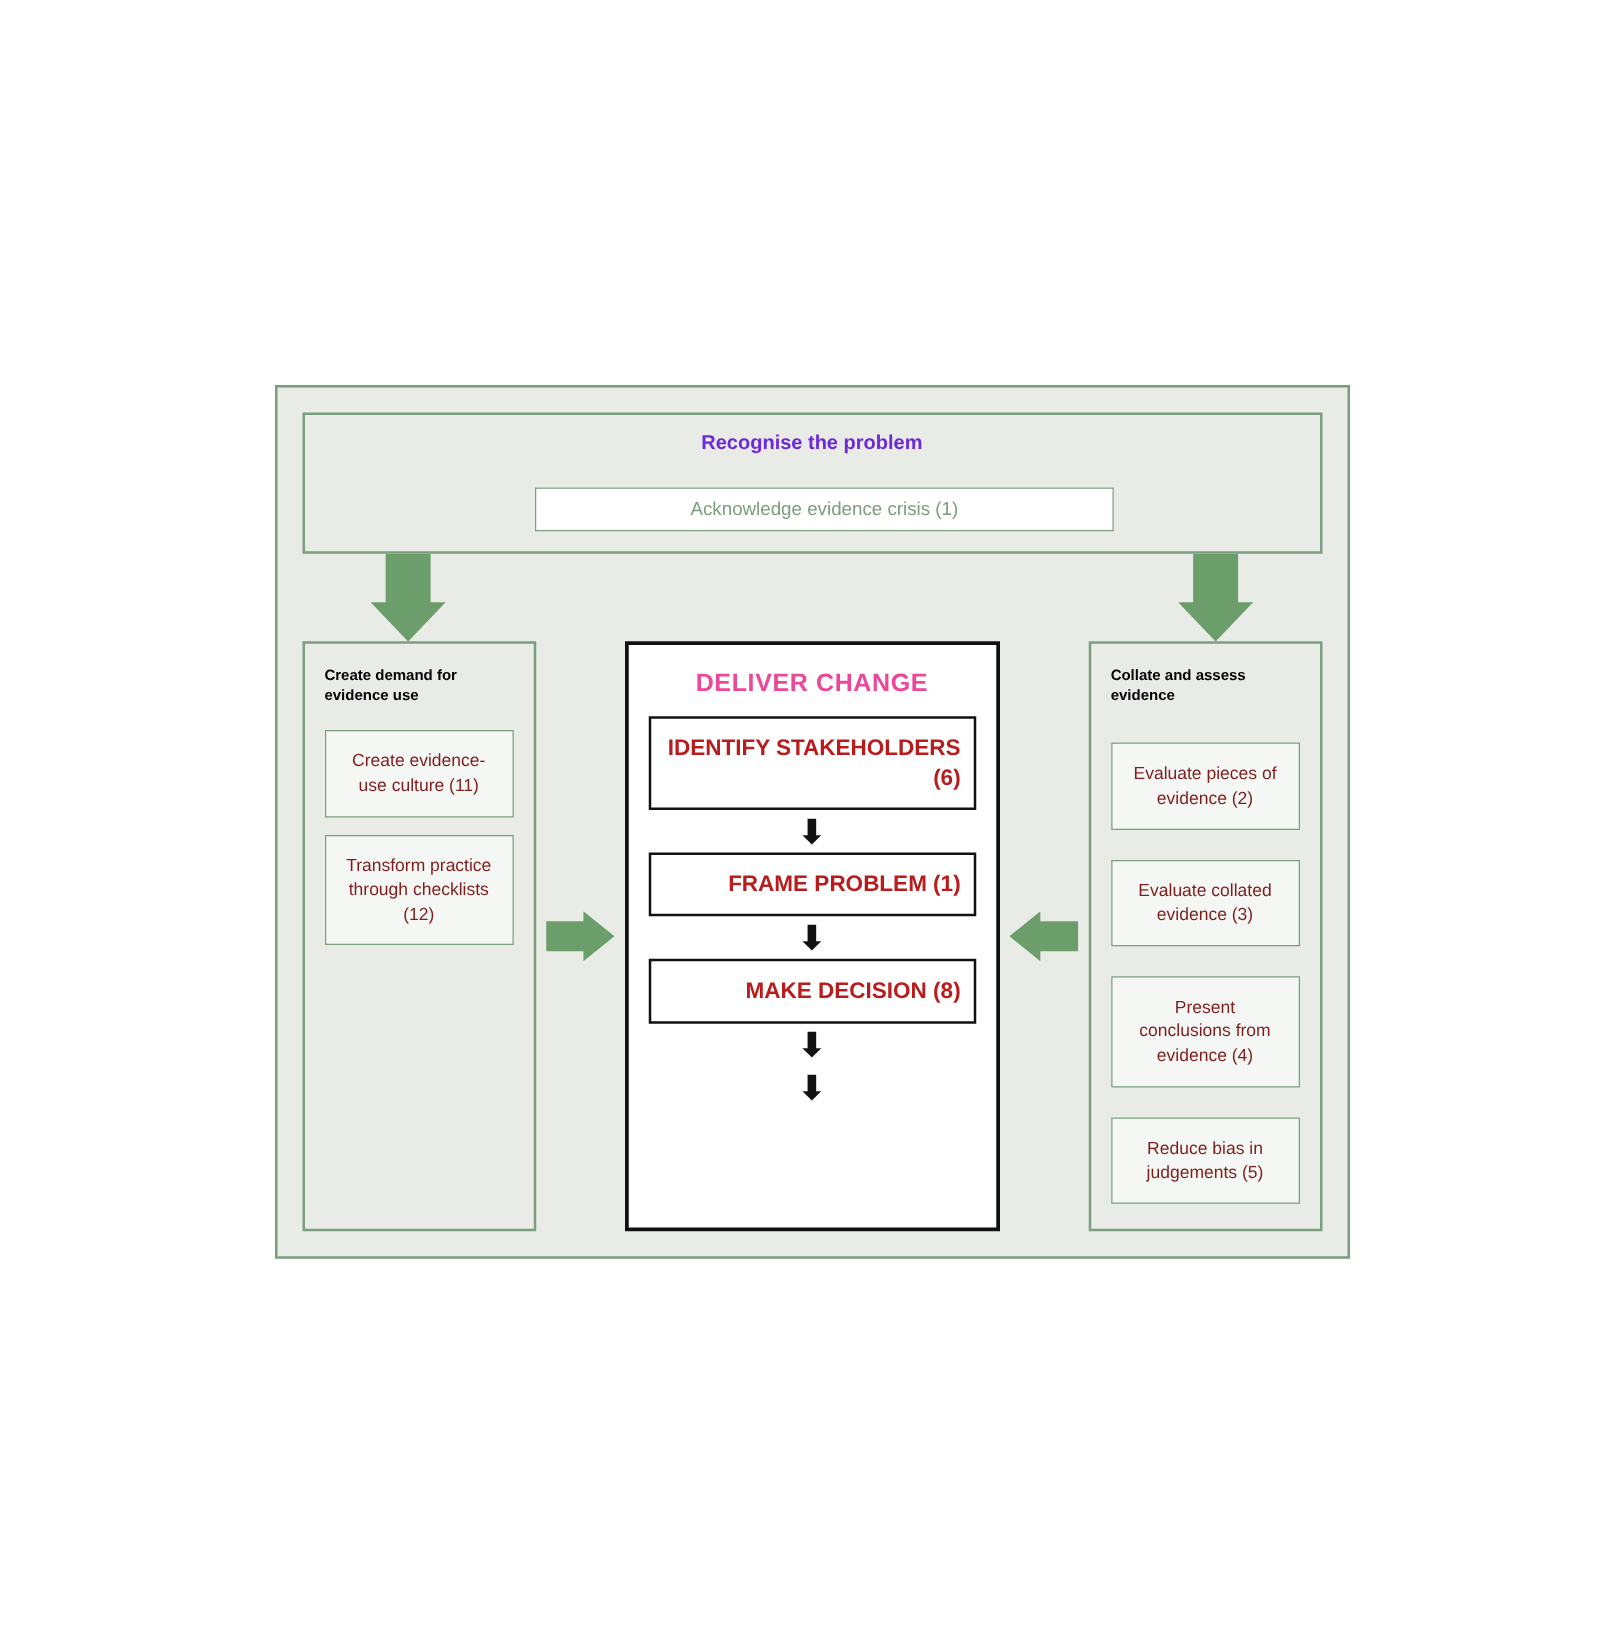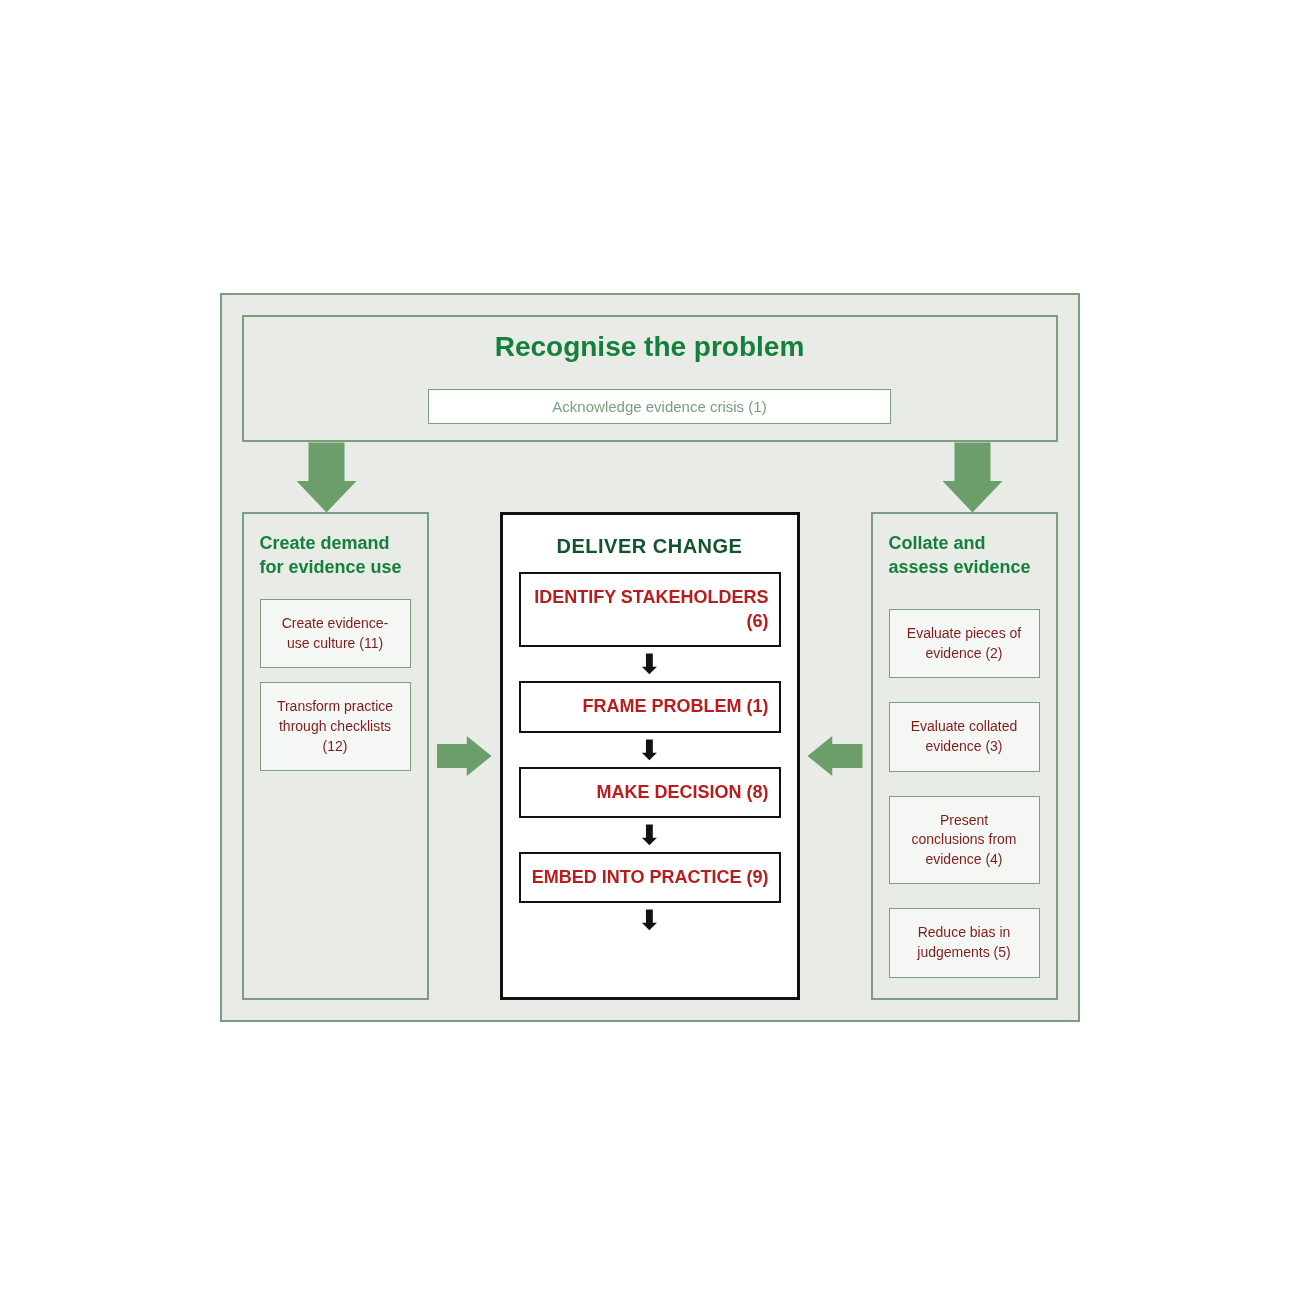--- a/index.html
+++ b/index.html
@@ -28,22 +28,22 @@
     
     .top-section {
       border: 2px solid #7a9e7e;
       padding: 14px 20px 16px;
       margin-bottom: 0;
       background: #e8ebe6;
       text-align: center;
     }
 
     .top-title {
-      color: #15803d;
-      font-size: 28px;
+      color: #6d28d9;
+      font-size: 16px;
       font-weight: bold;
       margin-bottom: 26px;
     }
 
     .acknowledge-box {
       border: 1.5px solid #7a9e7e;
       background: #fff;
       padding: 8px 30px;
       display: inline-block;
       font-size: 15px;
@@ -65,22 +65,22 @@
       flex: 1;
       border: 2px solid #7a9e7e;
       background: #e8ebe6;
       padding: 18px 16px 20px;
       display: flex;
       flex-direction: column;
       gap: 14px;
     }
 
     .col-title {
-      color: #15803d;
-      font-size: 18px;
+      color: #000000;
+      font-size: 12px;
       font-weight: bold;
       line-height: 1.3;
       margin-bottom: 6px;
     }
 
     .sub-box {
       border: 1.5px solid #7a9e7e;
       background: #f5f7f4;
       padding: 14px 12px;
       font-size: 14px;
@@ -101,21 +101,21 @@
       padding: 20px 16px 20px;
       display: flex;
       flex-direction: column;
       align-items: center;
       height: 100%;
     }
 
     .center-title {
       font-size: 20px;
       font-weight: bold;
-      color: #14532d;
+      color: #ec4899;
       text-align: center;
       margin-bottom: 14px;
       letter-spacing: 0.5px;
     }
 
     .step-box {
       border: 2px solid #111;
       background: #fff;
       padding: 12px 10px;
       width: 100%;
@@ -191,21 +191,20 @@
       <div class="center-col">
         <div class="center-box">
           <div class="center-title">DELIVER CHANGE</div>
 
           <div class="step-box">IDENTIFY STAKEHOLDERS (6)</div>
           <div class="step-arrow">⬇</div>
           <div class="step-box">FRAME PROBLEM (1)</div>
           <div class="step-arrow">⬇</div>
           <div class="step-box">MAKE DECISION (8)</div>
           <div class="step-arrow">⬇</div>
-          <div class="step-box">EMBED INTO PRACTICE (9)</div>
           <div class="step-arrow">⬇</div>
         </div>
       </div>
 
       <div style="display: flex; align-items: center; margin: 0 -6px; z-index: 5; position: relative;">
         <div style="width: 55px; height: 40px; background: #6b9e6b; clip-path: polygon(100% 20%, 45% 20%, 45% 0%, 0% 50%, 45% 100%, 45% 80%, 100% 80%);"></div>
       </div>
 
       <div class="right-col">
         <div class="col-title">Collate and assess evidence</div>

